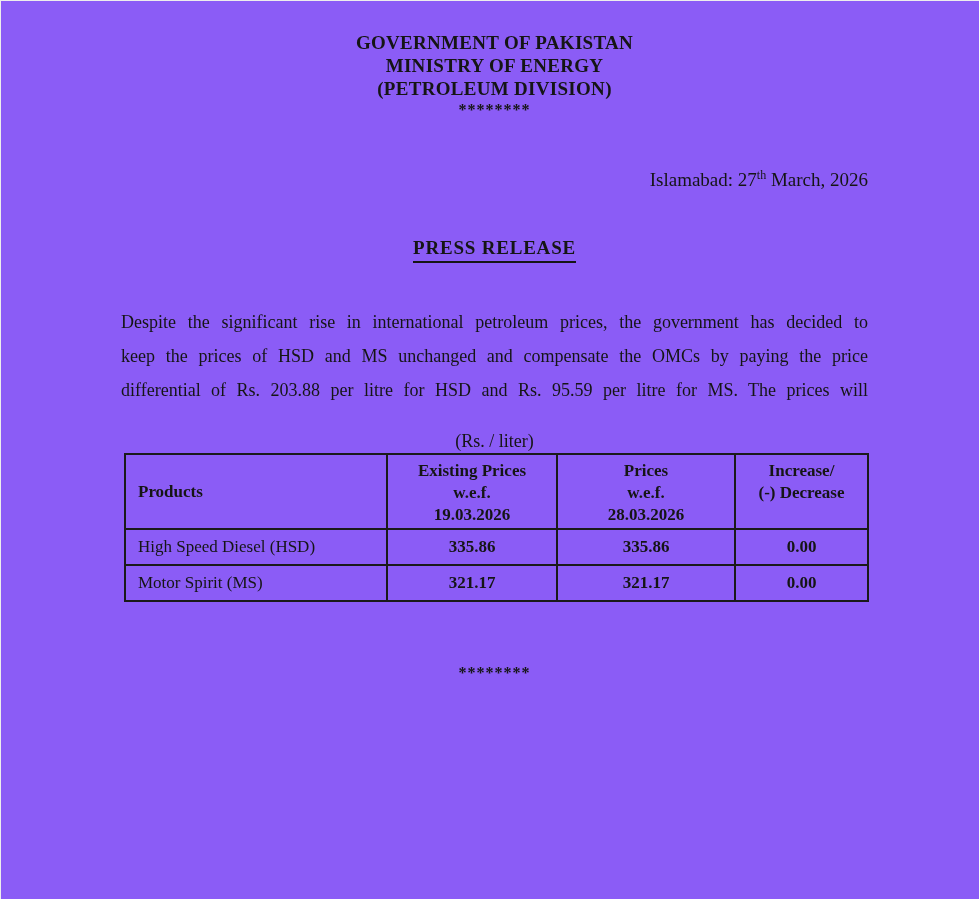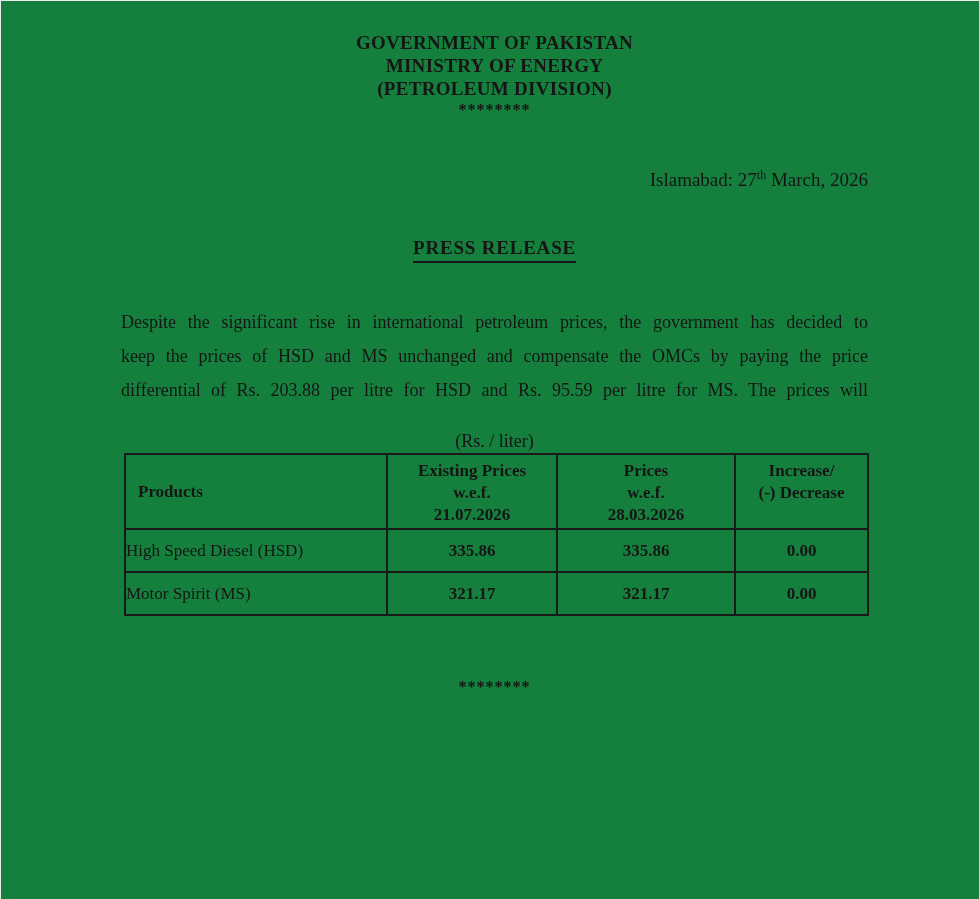--- a/index.html
+++ b/index.html
@@ -1,21 +1,21 @@
 <!DOCTYPE html>
 <html><head>
 <meta charset="utf-8">
 <style>
   * { margin: 0; padding: 0; box-sizing: border-box; }
   html, body { background: #ffffff; }
   .page {
     position: relative;
     width: 979px;
     height: 899px;
-    background: #15803d;
+    background: #8b5cf6;
     font-family: "Liberation Serif", "DejaVu Serif", serif;
     color: #151515;
     overflow: hidden;
     border-left: 1px solid #ededed;
     border-top: 1px solid #ededed;
   }
   .content {
     padding: 30px 111px 0 120px;
   }
   
@@ -109,23 +109,24 @@
     line-height: 22px;
   }
   th.h-change {
     text-align: center;
     vertical-align: top;
     padding-top: 5px;
     font-weight: bold;
     line-height: 22px;
   }
   td.d-product {
-    height: 43px;
+    height: 36px;
     text-align: left;
     vertical-align: middle;
+    padding-left: 12px;
     font-size: 18px;
   }
   td.d-num {
     text-align: center;
     vertical-align: middle;
     font-weight: bold;
     font-size: 17px;
     margin-left: 12px;
   }
   
@@ -170,21 +171,21 @@
         <col class="c-existing">
         <col class="c-new">
         <col class="c-change">
       </colgroup>
       <thead>
         <tr>
           <th class="h-products">Products</th>
           <th class="h-mid">
             <div>Existing Prices</div>
             <div>w.e.f.</div>
-            <div>21.07.2026</div>
+            <div>19.03.2026</div>
           </th>
           <th class="h-mid">
             <div>Prices</div>
             <div>w.e.f.</div>
             <div>28.03.2026</div>
           </th>
           <th class="h-change">
             <div>Increase/</div>
             <div>(-) Decrease</div>
           </th>

